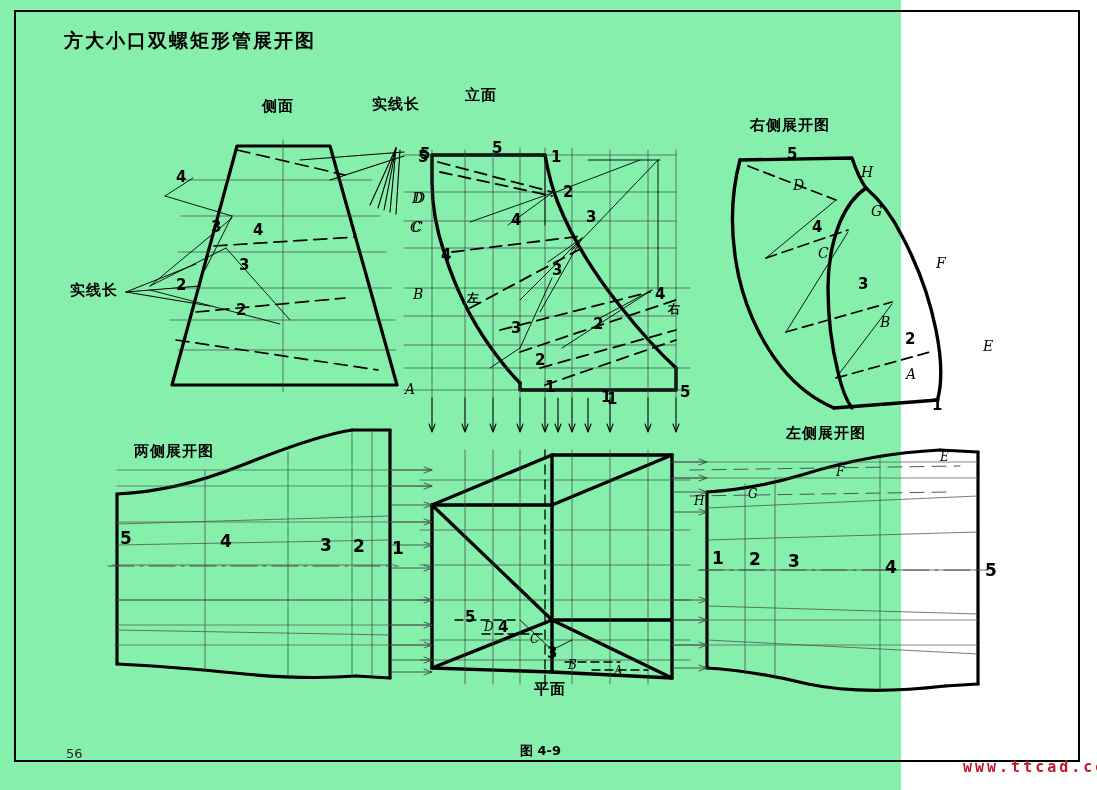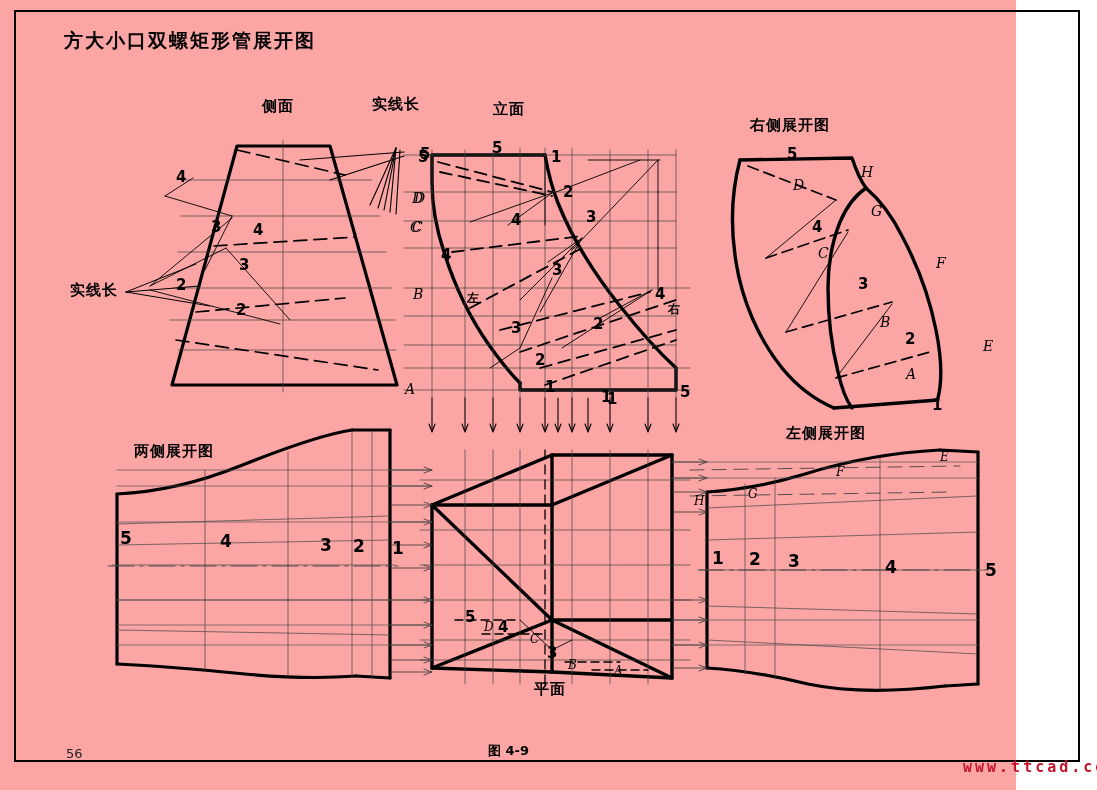--- a/index.html
+++ b/index.html
@@ -1,18 +1,18 @@
 <!DOCTYPE html>
 <html><head>
 <meta charset="utf-8">
 <style>
   html,body{margin:0;padding:0;background:#ffffff;}
   body{width:1097px;height:790px;overflow:hidden;
        font-family:"DejaVu Sans","Liberation Sans",sans-serif;}
-  #page{position:relative;width:1016px;height:790px;background:#fca5a5;text-align:right;}
+  #page{position:relative;width:901px;height:790px;background:#86efac;text-align:right;}
   #border{position:absolute;left:14px;top:10px;width:1066px;height:752px;
           border:2px solid #000;box-sizing:border-box;}
   svg{position:absolute;left:0;top:0;width:1097px;height:790px;}
   .ttl{position:absolute;font-family:"DejaVu Sans","Liberation Sans",sans-serif;
        font-weight:bold;color:#000;white-space:nowrap;}
   .cn{font-size:19px;letter-spacing:2px;}
   .cns{font-size:15px;letter-spacing:1px;}
   .cnx{font-size:12px;}
   .num{position:absolute;font-size:15px;font-weight:bold;color:#000;white-space:nowrap;}
   .numb{position:absolute;font-size:17px;font-weight:bold;color:#000;white-space:nowrap;}
@@ -368,21 +368,21 @@
         <path d="M108 566 L398 566"></path>
         <path d="M698 570 L988 570"></path>
       </g>
     </g>
   </svg>
 
   <div class="ttl cn" style="left:64px;top:28px;">方大小口双螺矩形管展开图</div>
 
   <div class="ttl cns" style="left:262px;top:97px;">侧面</div>
   <div class="ttl cns" style="left:372px;top:95px;">实线长</div>
-  <div class="ttl cns" style="left:465px;top:100px;margin-left:28px;">立面</div>
+  <div class="ttl cns" style="left:465px;top:86px;">立面</div>
   <div class="ttl cns" style="left:70px;top:281px;">实线长</div>
   <div class="ttl cns" style="left:750px;top:116px;">右侧展开图</div>
   <div class="ttl cns" style="left:134px;top:442px;">两侧展开图</div>
   <div class="ttl cns" style="left:786px;top:424px;">左侧展开图</div>
   <div class="ttl cns" style="left:534px;top:680px;">平面</div>
 
   <div class="num" style="left:176px;top:168px;">4</div>
   <div class="num" style="left:211px;top:218px;">3</div>
   <div class="num" style="left:253px;top:221px;">4</div>
   <div class="num" style="left:239px;top:256px;">3</div>
@@ -451,17 +451,17 @@
 
   <div class="num" style="left:465px;top:608px;">5</div>
   <div class="lets" style="left:484px;top:620px;">D</div>
   <div class="num" style="left:498px;top:618px;">4</div>
   <div class="lets" style="left:530px;top:632px;">C</div>
   <div class="num" style="left:547px;top:644px;">3</div>
   <div class="lets" style="left:568px;top:658px;">B</div>
   <div class="lets" style="left:614px;top:664px;">A</div>
   <div class="num" style="left:601px;top:388px;">1</div>
 
-  <div class="cap" style="left:488px;top:742px;">图 4-9</div>
+  <div class="cap" style="left:520px;top:742px;">图 4-9</div>
   <div class="pg" style="left:18px;top:746px;">56</div>
   <div class="wm" style="left:963px;top:758px;">www.ttcad.com</div>
 
 </div>
 
 </body></html>

